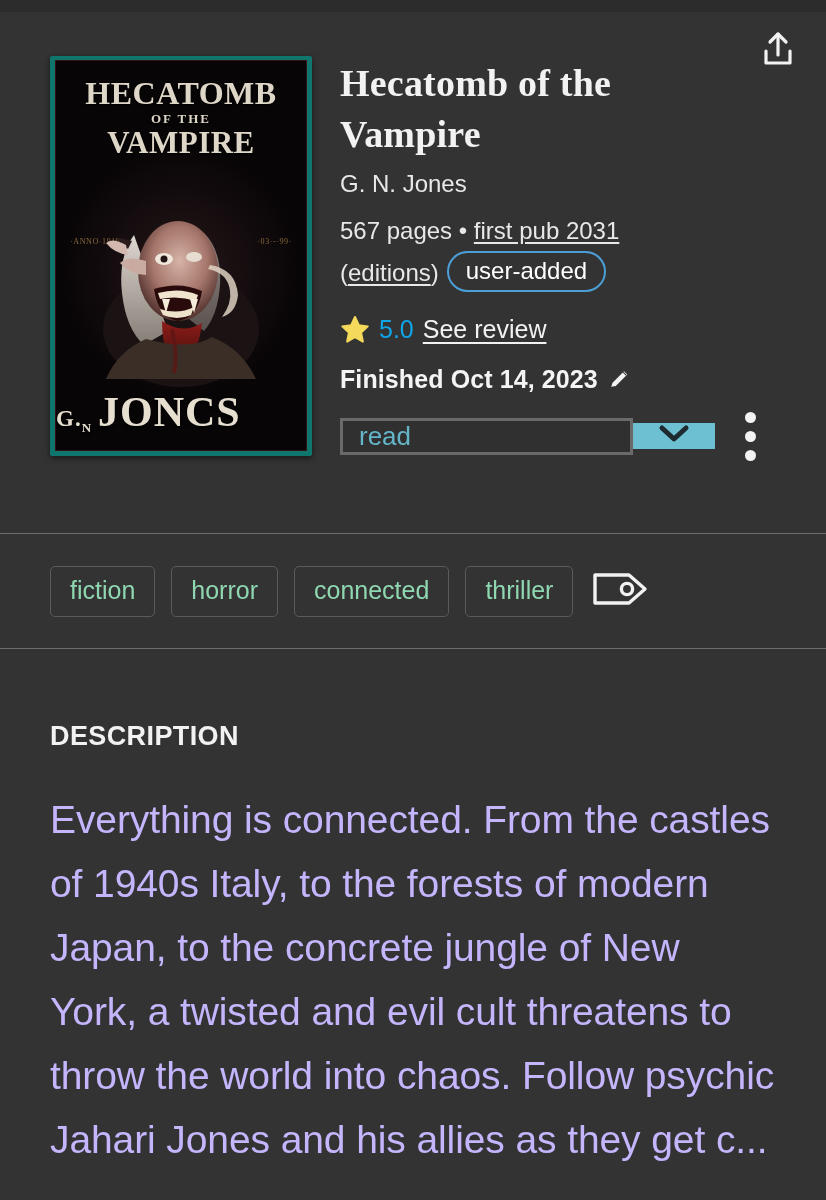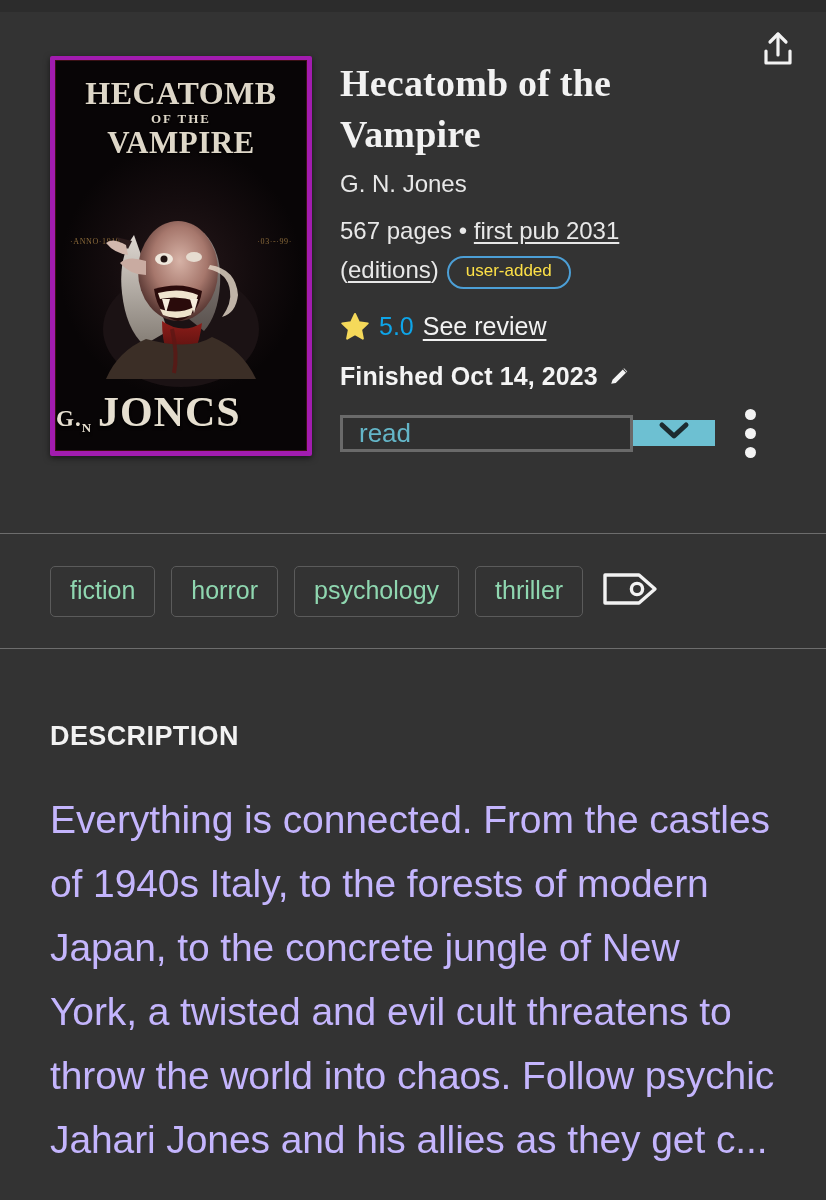--- a/index.html
+++ b/index.html
@@ -61,21 +61,21 @@
     width: 262px;
     height: 400px;
     position: relative;
   }
   .cover {
     width: 262px;
     height: 400px;
     border-radius: 2px;
     overflow: hidden;
     position: relative;
-    background: #a21caf;
+    background: #0f766e;
     box-shadow: 0 2px 6px rgba(0,0,0,.55);
   }
   .cover-inner {
     position: absolute;
     inset: 4px 5px 5px 5px;
     background:
       radial-gradient(ellipse 62% 42% at 50% 54%, #26181a 0%, #140c0e 45%, #080506 78%),
       linear-gradient(#0a0607, #0a0607);
     border: 1px solid #3a1014;
   }
@@ -179,22 +179,22 @@
     color: #e8e8e8;
     text-decoration: underline;
     text-underline-offset: 3px;
   }
   .badge {
     display: inline-block;
     margin-left: 8px;
     padding: 3px 17px 5px;
     border: 2px solid #4c9fd6;
     border-radius: 22px;
-    font-size: 17px;
-    color: #fde047;
+    font-size: 24px;
+    color: #ffffff;
     line-height: 1.22;
     vertical-align: 2px;
   }
 
   .rating-row {
     margin-top: 22px;
     display: flex;
     align-items: center;
     gap: 9px;
   }
@@ -471,21 +471,21 @@
         </div>
       </div>
     </div>
   </div>
 
   <div class="divider d1"></div>
 
   <div class="tags">
     <span class="tag">fiction</span>
     <span class="tag">horror</span>
-    <span class="tag">psychology</span>
+    <span class="tag">connected</span>
     <span class="tag">thriller</span>
     <span class="tag-add">
       <span>
         <svg width="58" height="40" viewBox="0 0 58 40">
           <path d="M4 6 L38 6 L54 20 L38 34 L4 34 Z" fill="none" stroke="#f2f2f2" stroke-width="3.4" stroke-linejoin="round"></path>
           <circle cx="36" cy="20" r="5.6" fill="none" stroke="#f2f2f2" stroke-width="3.4"></circle>
         </svg>
       </span>
     </span>
   </div>

